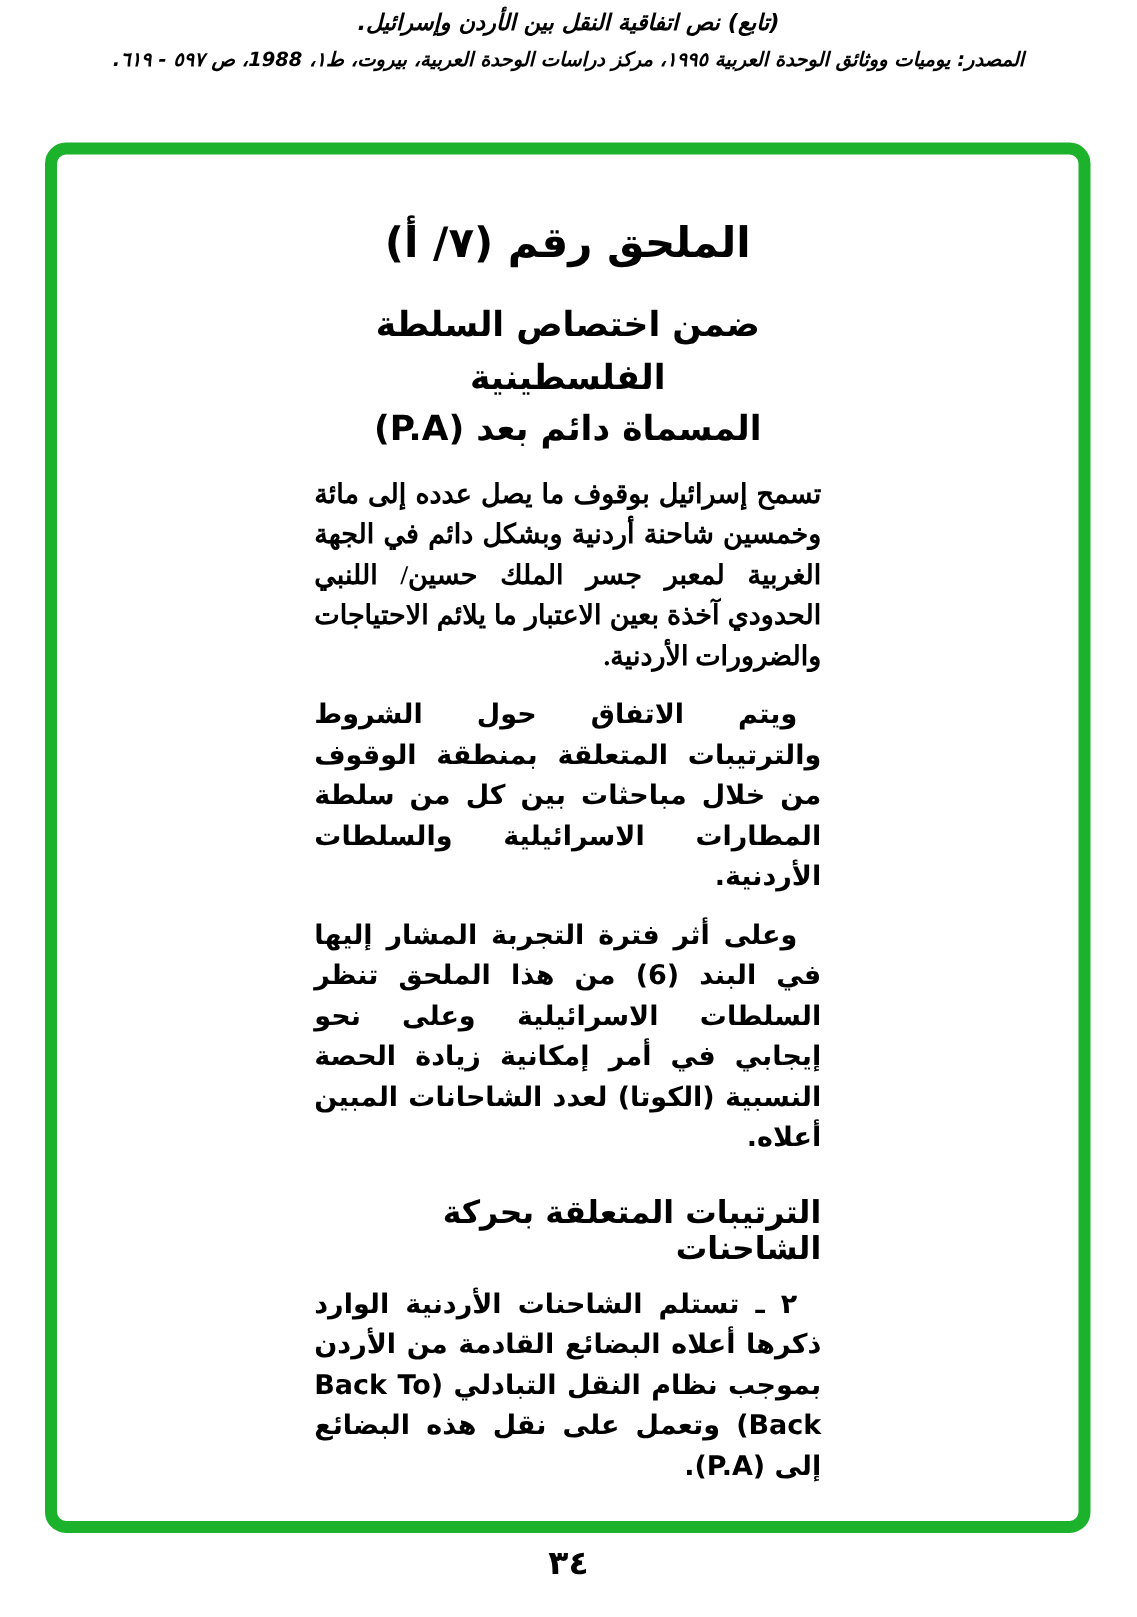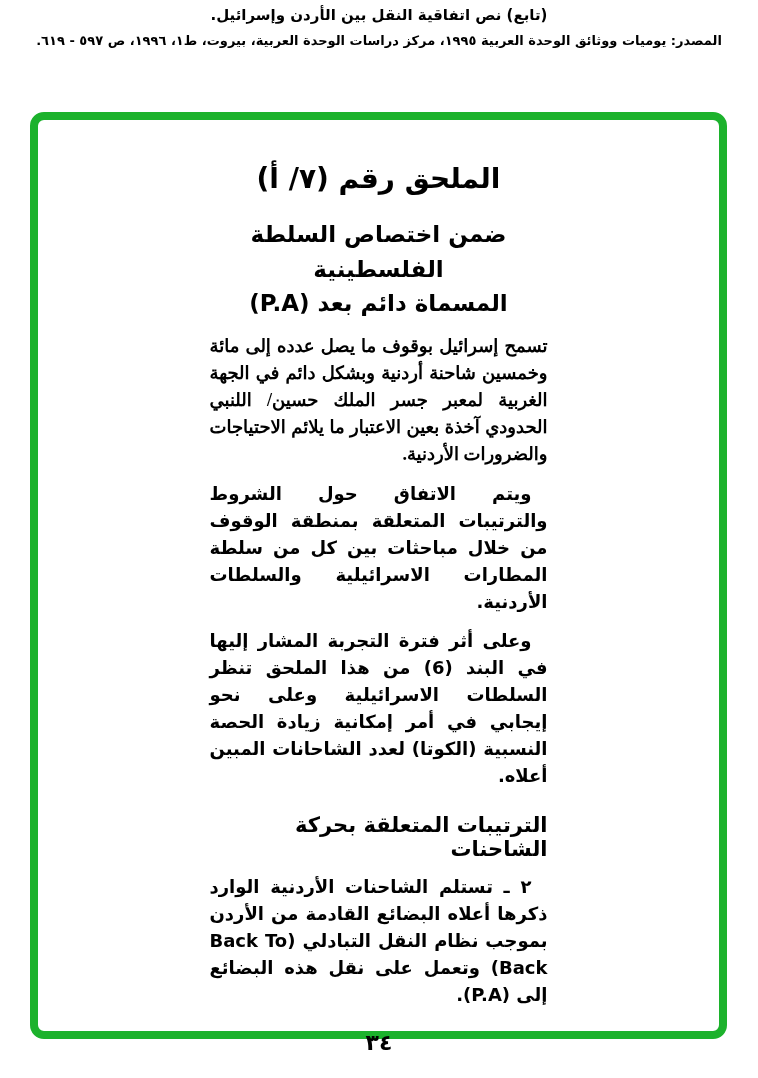--- a/index.html
+++ b/index.html
@@ -1,26 +1,26 @@
 <!DOCTYPE html>
 <html lang="ar" dir="rtl"><head>
 <meta charset="utf-8">
 <style>
   html,body{margin:0;padding:0;background:#ffffff;}
   body{
     width:758px;height:1078px;position:relative;overflow:hidden;
     font-family:"DejaVu Sans",sans-serif;color:#000;
   }
   
-  .page-header{position:absolute;top:0;left:0;width:758px;text-align:center;direction:rtl;}
+  .page-header{position:absolute;top:0;left:0;width:758px;text-align:center;direction:rtl;font-style:italic;}
   .hdr-line1{margin-top:6px;font-size:15px;font-weight:700;letter-spacing:.2px;}
   .hdr-line2{margin-top:9px;font-size:13px;font-weight:700;}
   
   .doc-frame{
-    position:absolute;left:30px;top:112px;width:697px;height:927px;
+    position:absolute;left:30px;top:95px;width:697px;height:927px;
     box-sizing:border-box;border:8px solid #1cb22c;border-radius:14px;
     background:#fff;overflow:hidden;
   }
   .doc-content{direction:rtl;padding-top:24px;}
   .doc-column{width:338px;margin:0 auto;}
   .appendix-title{
     text-align:center;font-size:28px;font-weight:700;margin:18px 0 0;
   }
   .doc-subtitle{
     text-align:center;font-size:23px;font-weight:700;line-height:1.5;margin-top:22px;
@@ -40,21 +40,21 @@
   .page-number{
     position:absolute;top:1030px;left:0;width:758px;
     text-align:center;font-size:22px;font-weight:700;
   }
 </style>
 </head>
 <body>
 
 <div class="page-header">
   <div class="hdr-line1">(تابع) نص اتفاقية النقل بين الأردن وإسرائيل.</div>
-  <div class="hdr-line2">المصدر: يوميات ووثائق الوحدة العربية ١٩٩٥، مركز دراسات الوحدة العربية، بيروت، ط١، ١٩٩٦، ص ٥٩٧ - ٦١٩.</div>
+  <div class="hdr-line2">المصدر: يوميات ووثائق الوحدة العربية ١٩٩٥، مركز دراسات الوحدة العربية، بيروت، ط١، 1988، ص ٥٩٧ - ٦١٩.</div>
 </div>
 
 <div class="doc-frame">
   <div class="doc-content">
     <div class="doc-column">
       <div class="appendix-title">الملحق رقم (٧/ أ)</div>
       <div class="doc-subtitle">
         <span>ضمن اختصاص السلطة الفلسطينية</span>
         <span>المسماة دائم بعد (P.A)</span>
       </div>

